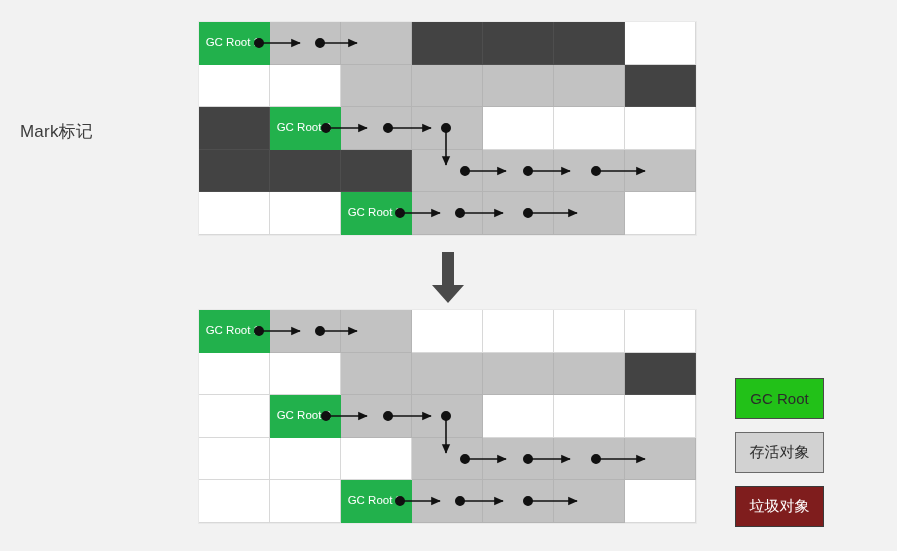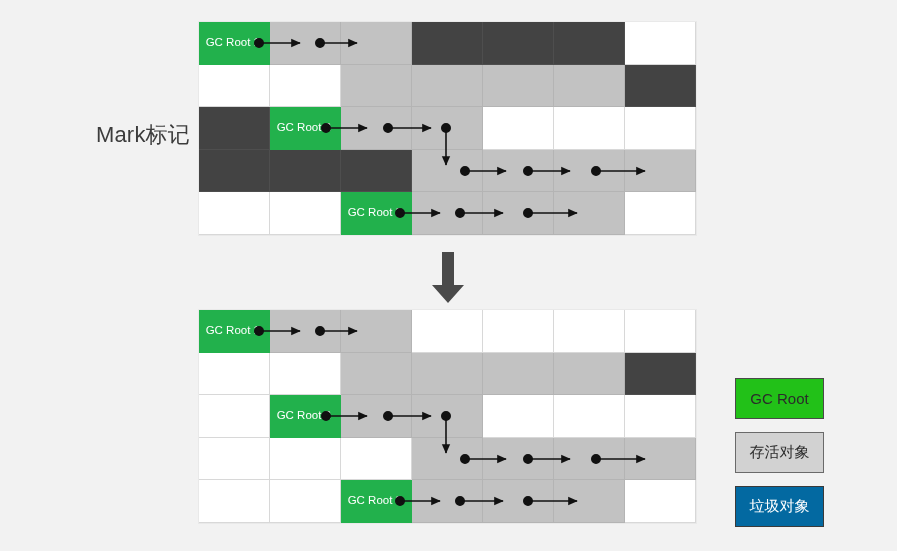--- a/index.html
+++ b/index.html
@@ -7,25 +7,24 @@
     width:897px;height:551px;
     background:#f2f2f2;
     font-family:"Liberation Sans","DejaVu Sans",sans-serif;
     position:relative;overflow:hidden;
   }
   .stage{position:absolute;left:0;top:0;width:897px;height:551px;}
 
   
   .section-label{
     position:absolute;
-    font-size:22px;
+    font-size:17px;
     color:#3c3c3c;
     font-family:"Liberation Sans","DejaVu Sans",sans-serif;
     white-space:nowrap;
-    text-align:right;
     letter-spacing:.2px;
   }
   #label-mark{left:20px;top:120px;width:170px;}
   #label-sweep{left:20px;top:423px;width:170px;}
 
   
   .grid{
     position:absolute;
     width:497px;height:213px;
     display:grid;
@@ -69,21 +68,21 @@
     box-sizing:border-box;
     width:89px;height:41px;
     margin-bottom:13px;
     display:flex;align-items:center;justify-content:center;
     font-size:15px;
     font-family:"Liberation Sans","DejaVu Sans",sans-serif;
     border:1px solid #555;
   }
   .legend-root{background:#22c118;border-color:#4a4a4a;color:#2b2b2b;}
   .legend-live{background:#d2d2d2;border-color:#6a6a6a;color:#2b2b2b;}
-  .legend-garbage{background:#0369a1;border-color:#3a3a3a;color:#ffffff;}
+  .legend-garbage{background:#7f1d1d;border-color:#3a3a3a;color:#ffffff;}
 </style>
 </head>
 <body>
 
 <div class="stage">
 
   <div class="section-label" id="label-mark">Mark标记</div>
 
   <div class="grid" id="grid-mark">
 

